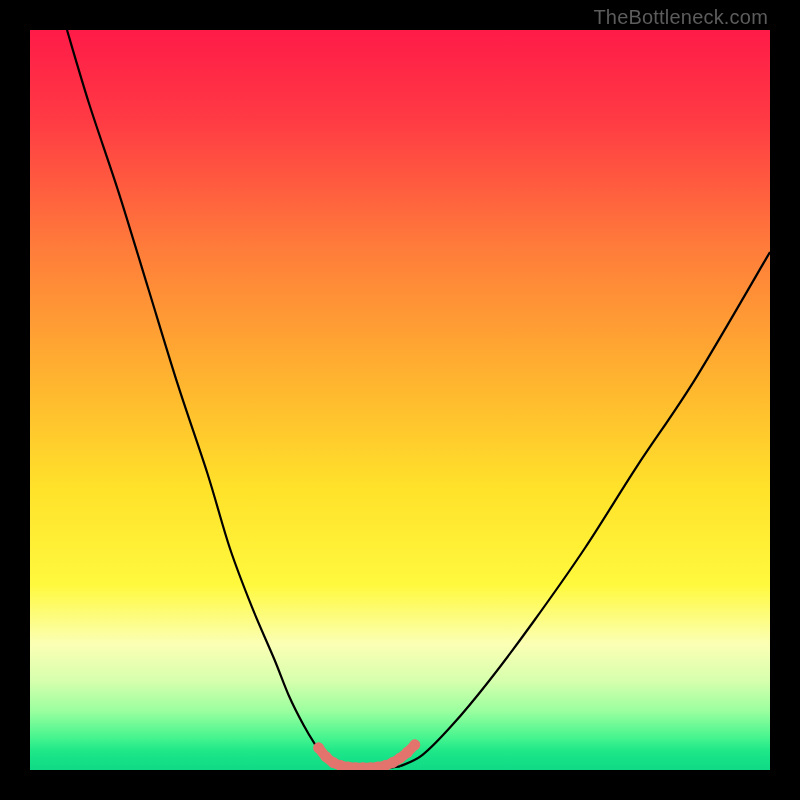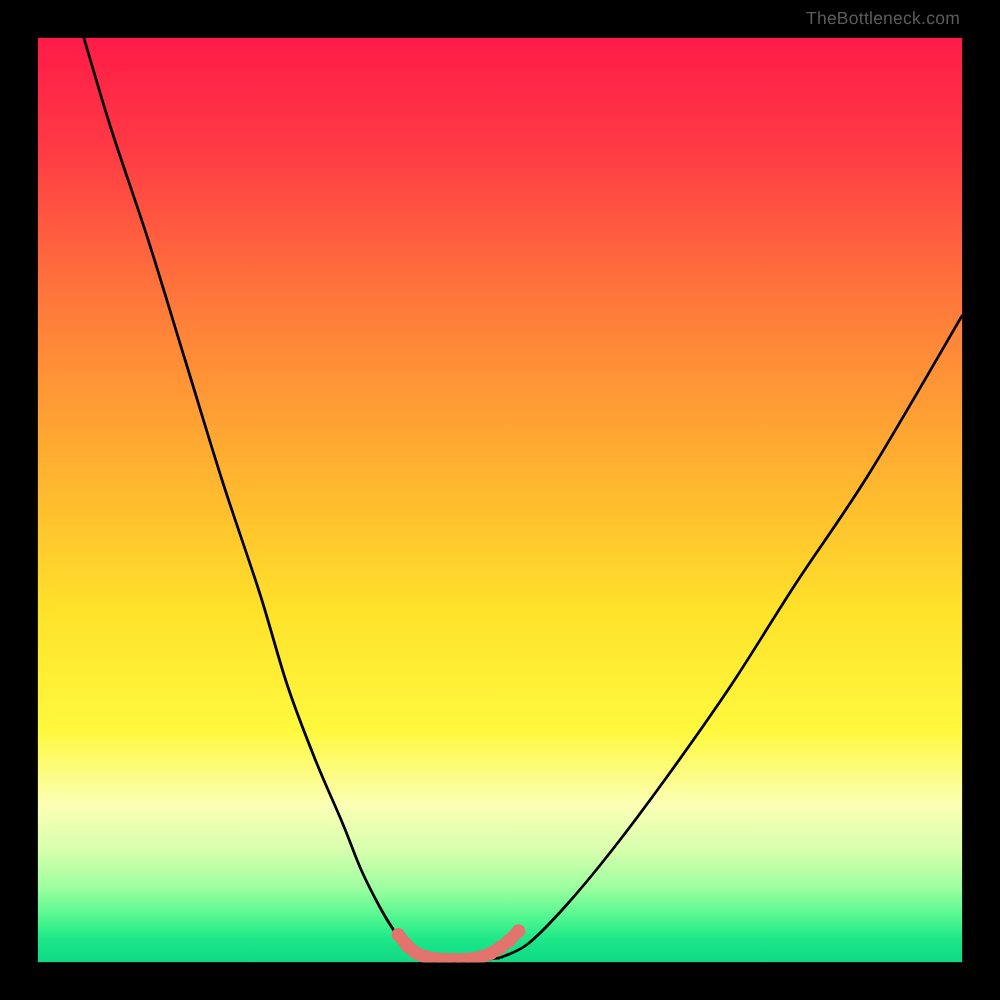--- a/index.html
+++ b/index.html
@@ -39,21 +39,21 @@
     left: 0;
     top: 0;
     width: 100%;
     height: 100%;
   }
   .watermark {
     position: absolute;
     top: 6px;
     right: 32px;
     color: #5c5c5c;
-    font-size: 14px;
+    font-size: 20px;
     font-weight: 500;
     letter-spacing: 0.2px;
   }
 </style>
 </head>
 <body>
 
 <div class="frame">
 
   <div class="plot-area">

